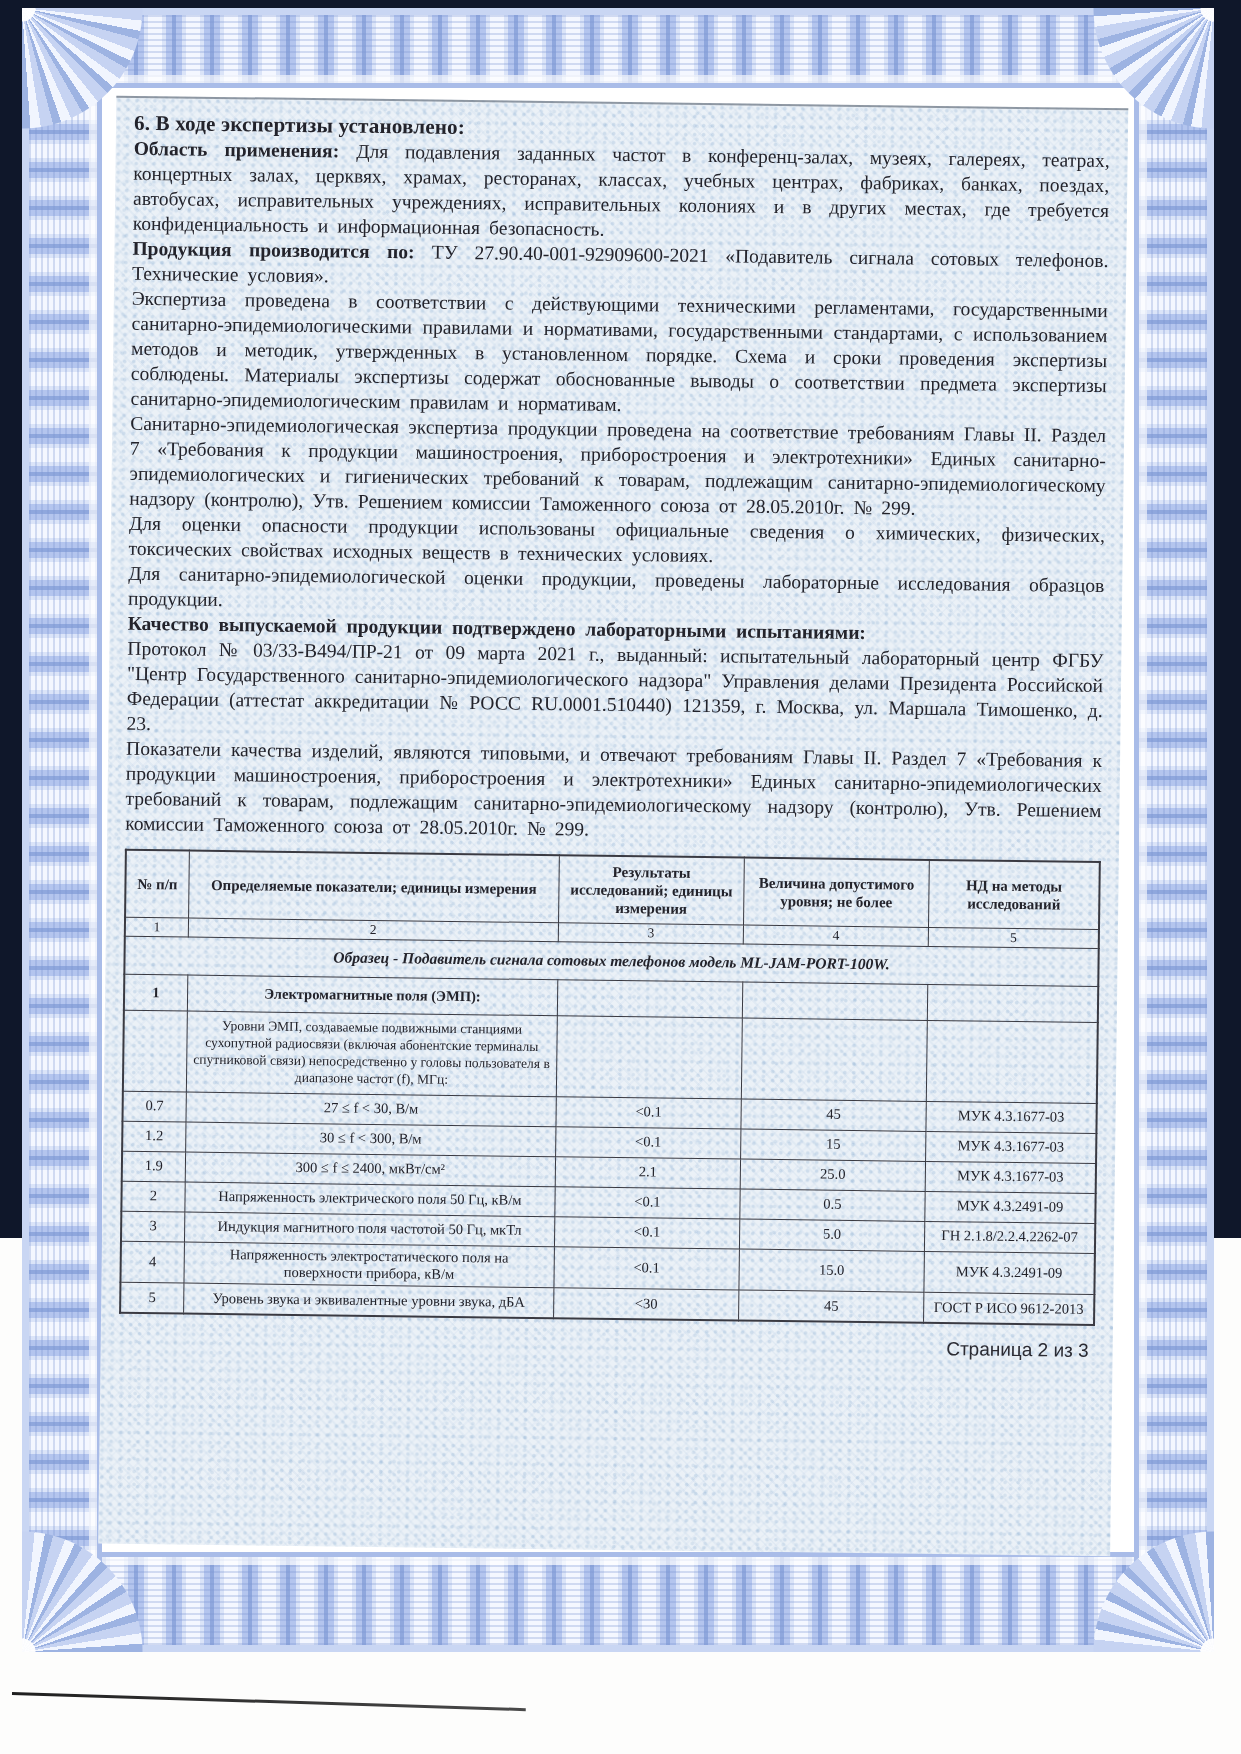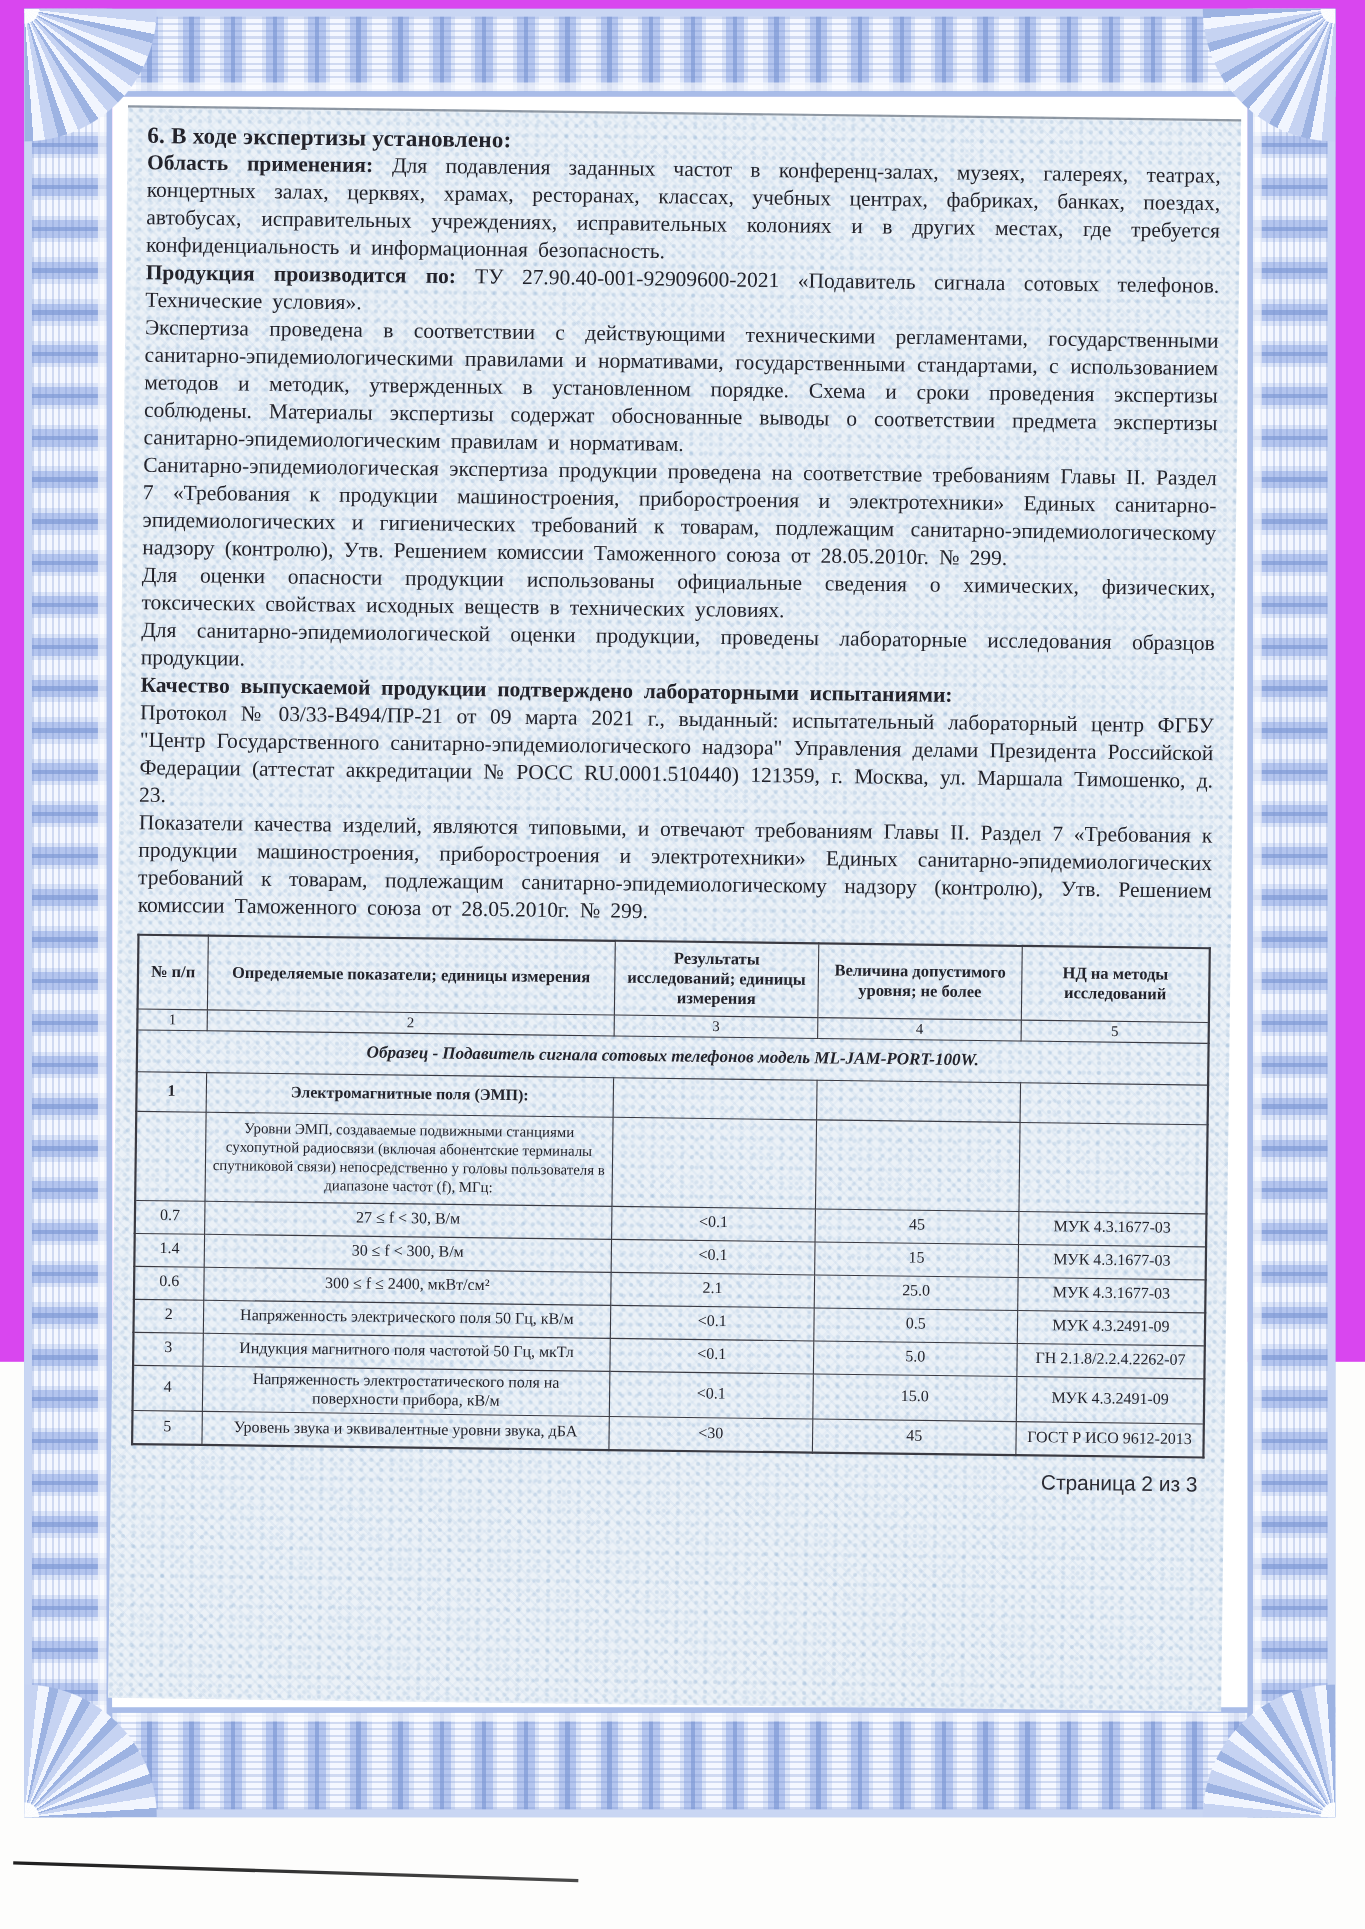--- a/index.html
+++ b/index.html
@@ -7,21 +7,21 @@
     --border-blue-dark:#8fa7dd;
     --border-blue-light:#f4f7ff;
     --content-bg:#ebf1f7;
     --text:#23232b;
     --table-line:#3a3a42;
   }
   *{margin:0;padding:0;box-sizing:border-box;}
   html,body{width:1241px;height:1754px;background:#fdfdfc;overflow:hidden;}
   body{font-family:"Liberation Serif","DejaVu Serif",serif;color:var(--text);}
 
-  .page{position:relative;width:1241px;height:1238px;background:#d946ef;}
+  .page{position:relative;width:1241px;height:1238px;background:#0f172a;}
 
   
   .frame{position:absolute;left:22px;top:8px;width:1192px;height:1644px;}
 
   .bstrip{position:absolute;background-color:var(--border-blue);z-index:1;}
   .bstrip.h{
     background-image:
       repeating-linear-gradient(0deg, rgba(125,150,210,0.30) 0 2px, rgba(255,255,255,0) 2px 6px),
       repeating-linear-gradient(90deg,
         #8fa7dd 0 2px,#b4c5ee 2px 8px,#dbe4f8 8px 12px,#f4f7ff 12px 26px,
@@ -192,28 +192,28 @@
               <td class="cell-method"></td>
             </tr>
             <tr class="data-row">
               <td class="cell-num">0.7</td>
               <td class="cell-indicator">27 ≤ f &lt; 30, В/м</td>
               <td class="cell-result">&lt;0.1</td>
               <td class="cell-limit">45</td>
               <td class="cell-method">МУК 4.3.1677-03</td>
             </tr>
             <tr class="data-row">
-              <td class="cell-num">1.4</td>
+              <td class="cell-num">1.2</td>
               <td class="cell-indicator">30 ≤ f &lt; 300, В/м</td>
               <td class="cell-result">&lt;0.1</td>
               <td class="cell-limit">15</td>
               <td class="cell-method">МУК 4.3.1677-03</td>
             </tr>
             <tr class="data-row">
-              <td class="cell-num">0.6</td>
+              <td class="cell-num">1.9</td>
               <td class="cell-indicator">300 ≤ f ≤ 2400, мкВт/см²</td>
               <td class="cell-result">2.1</td>
               <td class="cell-limit">25.0</td>
               <td class="cell-method">МУК 4.3.1677-03</td>
             </tr>
             <tr class="data-row">
               <td class="cell-num">2</td>
               <td class="cell-indicator">Напряженность электрического поля 50 Гц, кВ/м</td>
               <td class="cell-result">&lt;0.1</td>
               <td class="cell-limit">0.5</td>

